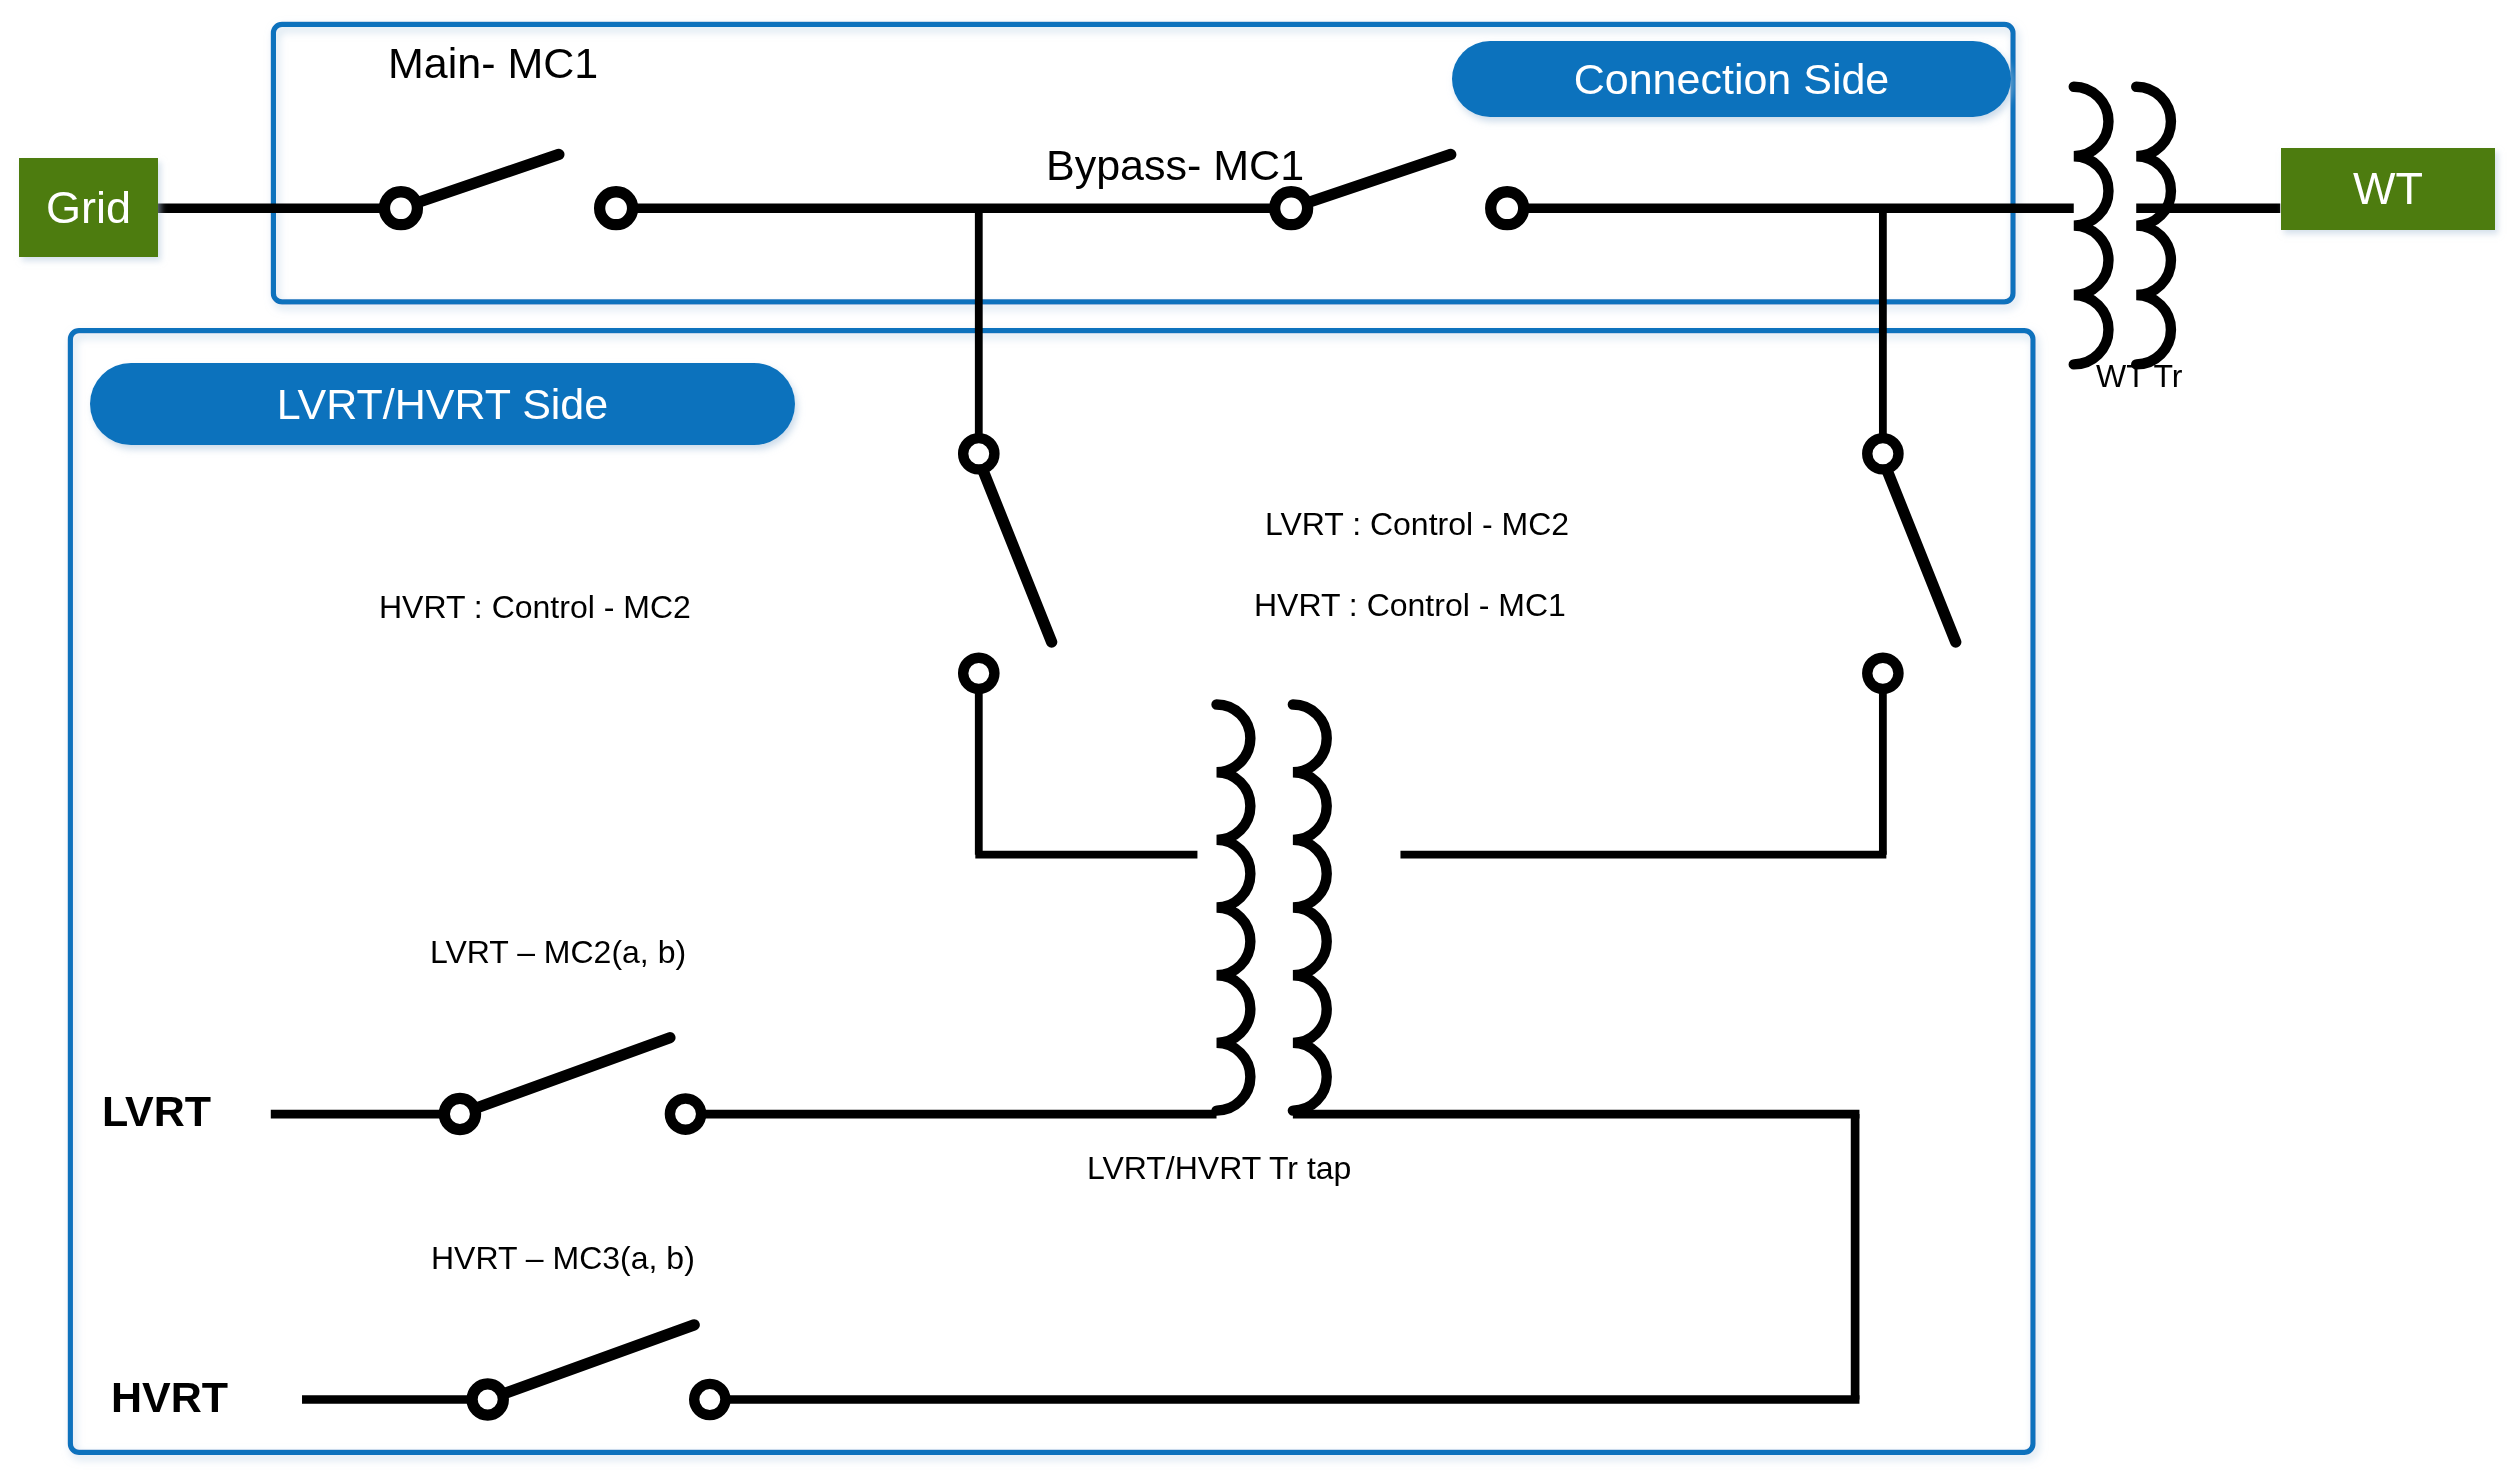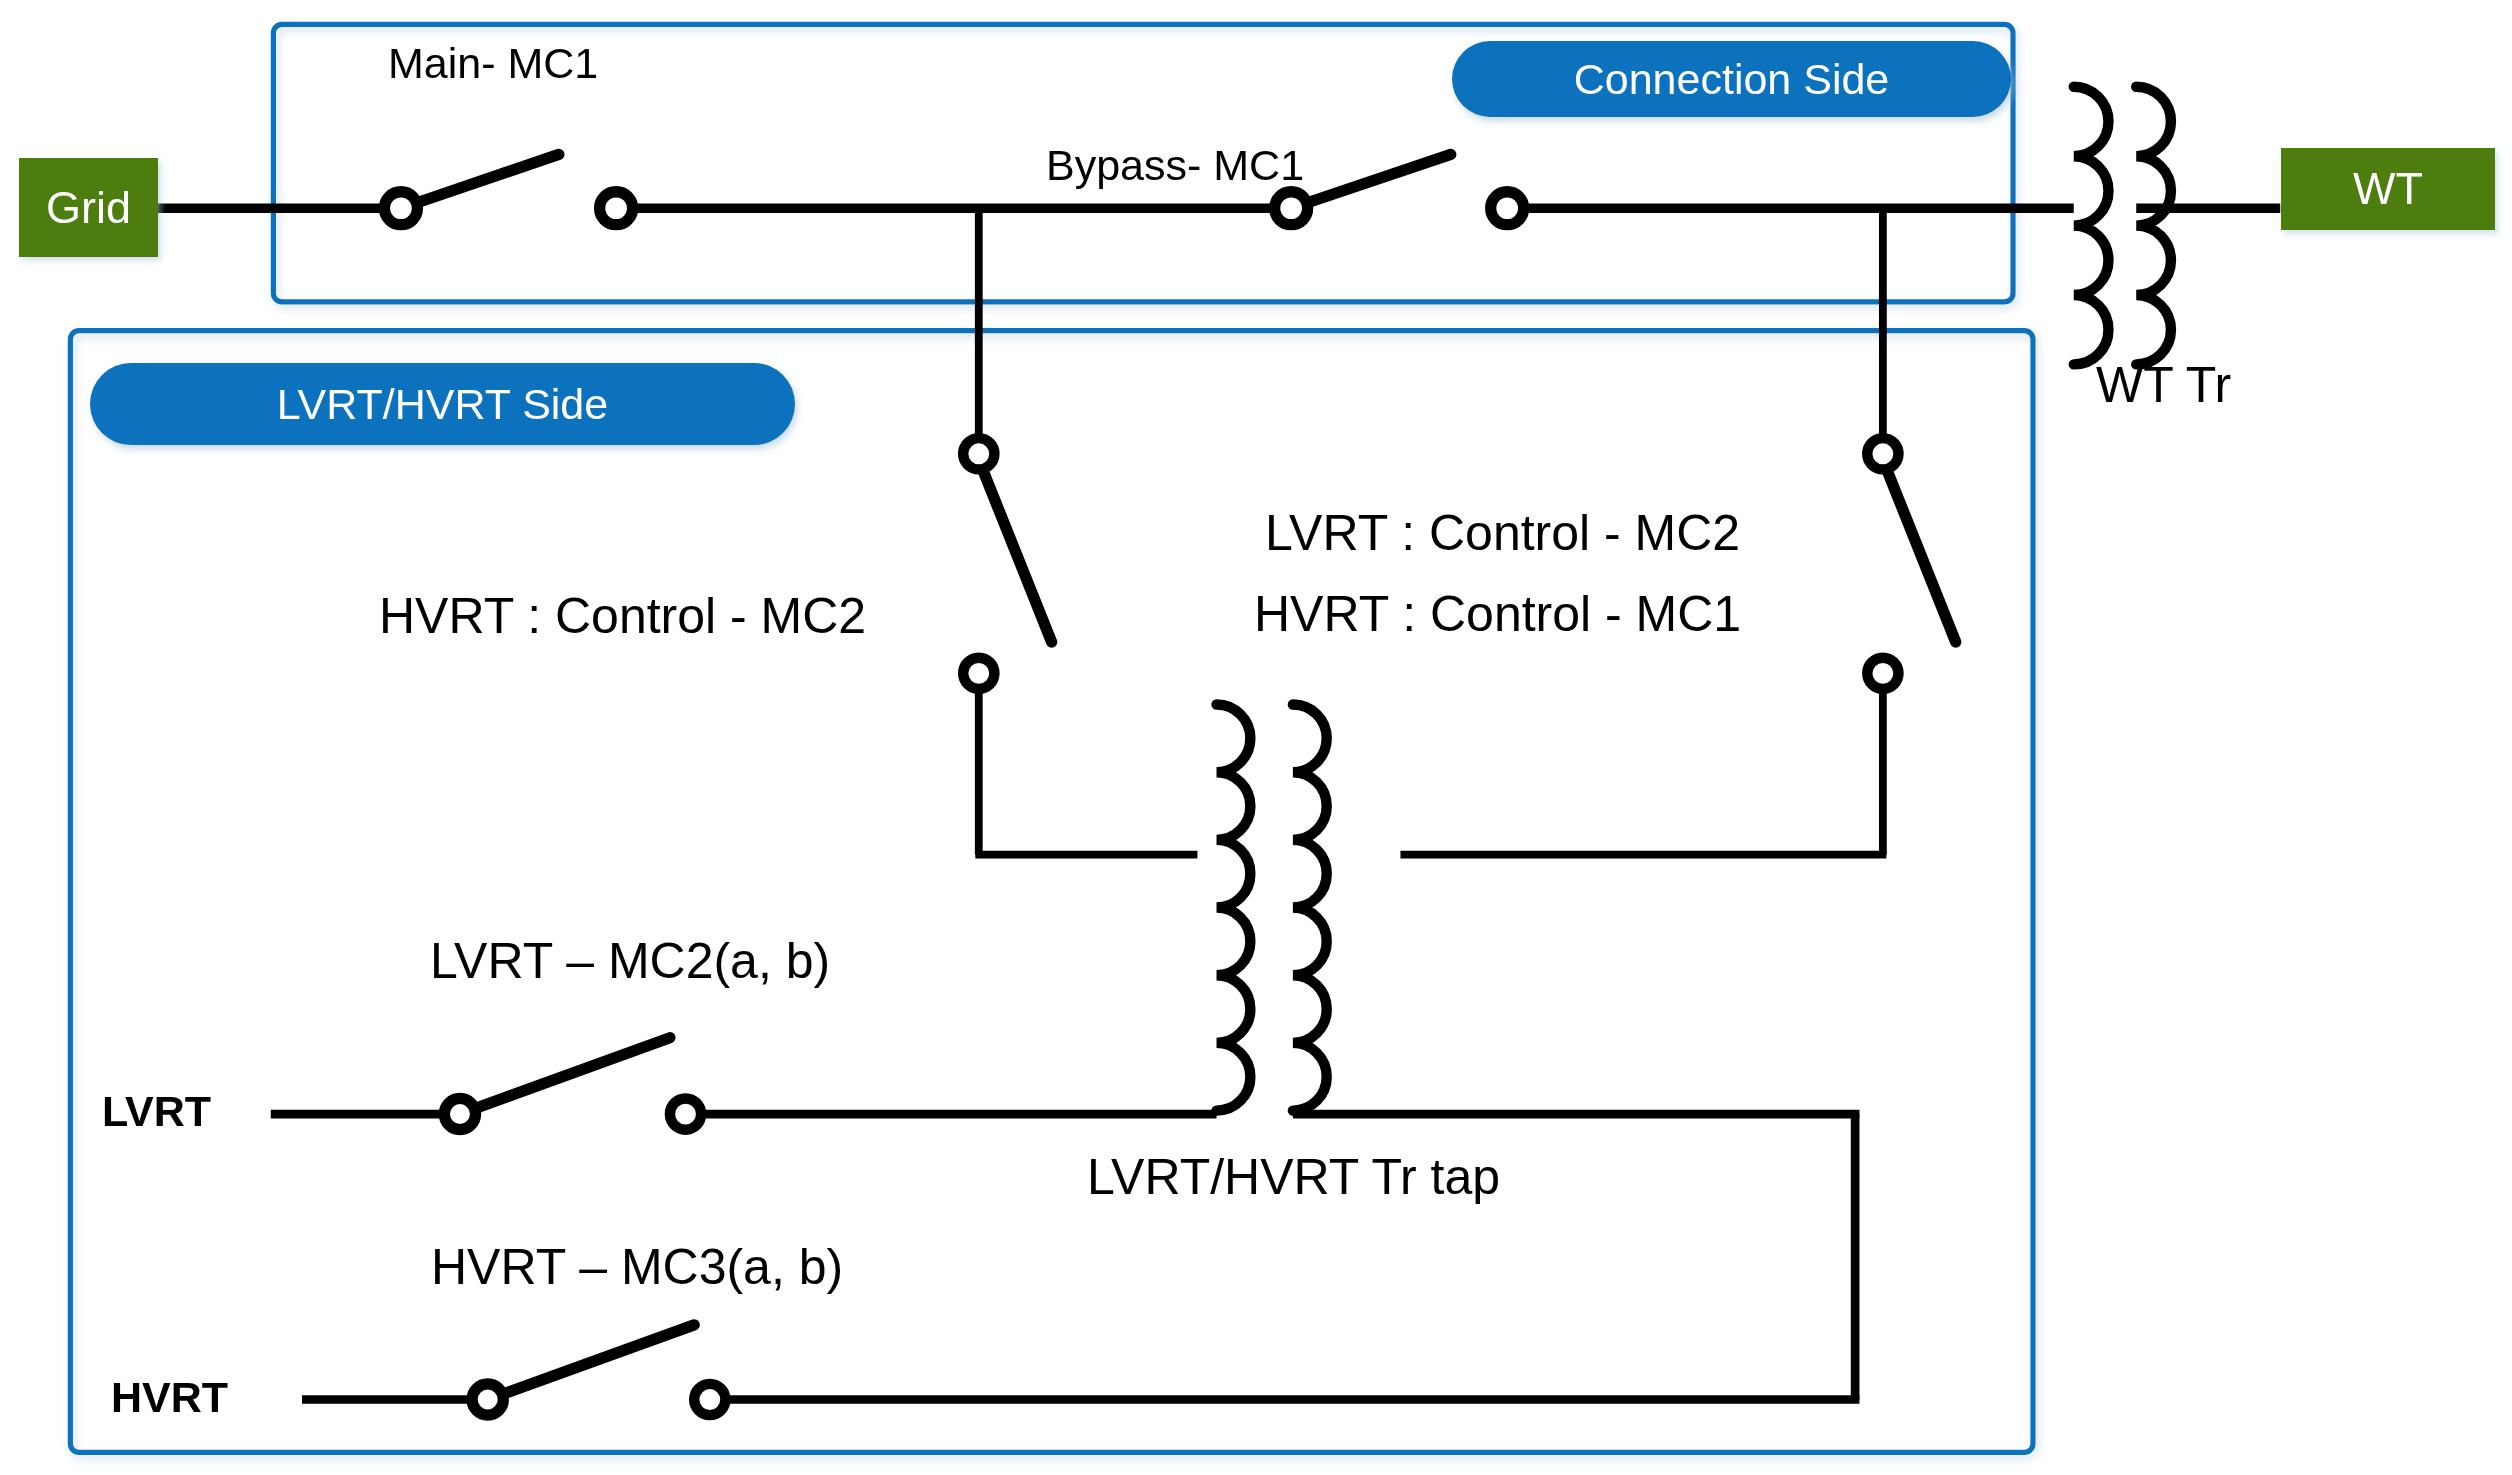--- a/index.html
+++ b/index.html
@@ -1,21 +1,21 @@
 <!DOCTYPE html>
 <html style="font-size:14px"><head>
 <meta charset="utf-8">
 <title>LVRT/HVRT Test Circuit Diagram</title>
 <style>
   html,body{margin:0;padding:0;background:#ffffff;}
   body{font-family:"Liberation Sans","DejaVu Sans",sans-serif;}
   #stage{position:relative;width:2512px;height:1475px;background:#ffffff;overflow:hidden;}
   svg.layer{position:absolute;left:0;top:0;width:2512px;height:1475px;}
   .lbl{position:absolute;color:#000;white-space:nowrap;line-height:1;}
-  .lbl.f48{font-size:50px;text-align:right;}
+  .lbl.f48{font-size:32px;text-align:right;}
   .lbl.f50{font-size:43px;}
   .lbl.bold{font-weight:bold;}
   .boxlabel{position:absolute;display:flex;align-items:center;justify-content:center;
             background:#4d7c0f;color:#ffffff;box-shadow:2.6px 3.5px 6px rgba(180,200,220,.55);}
   .pill{position:absolute;display:flex;align-items:center;justify-content:center;
         background:#0c72bd;color:#ffffff;border-radius:867px;
         box-shadow:2.6px 4.3px 7.8px rgba(170,195,220,.6);}
 </style>
 </head>
 <body>

